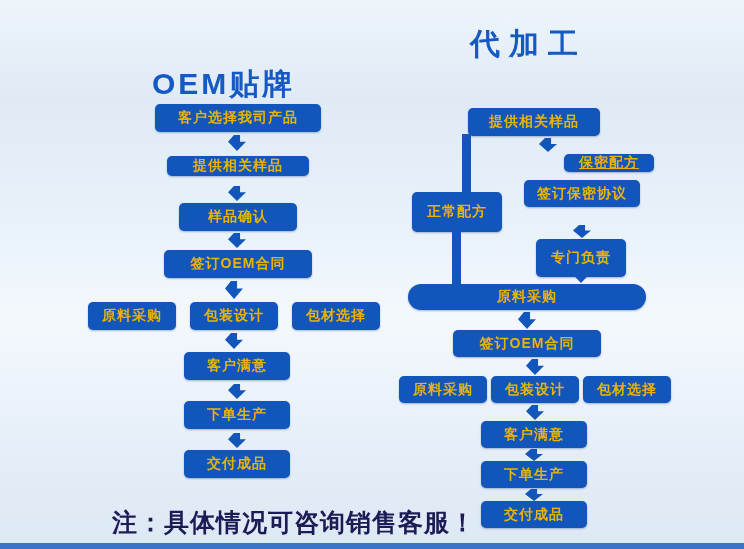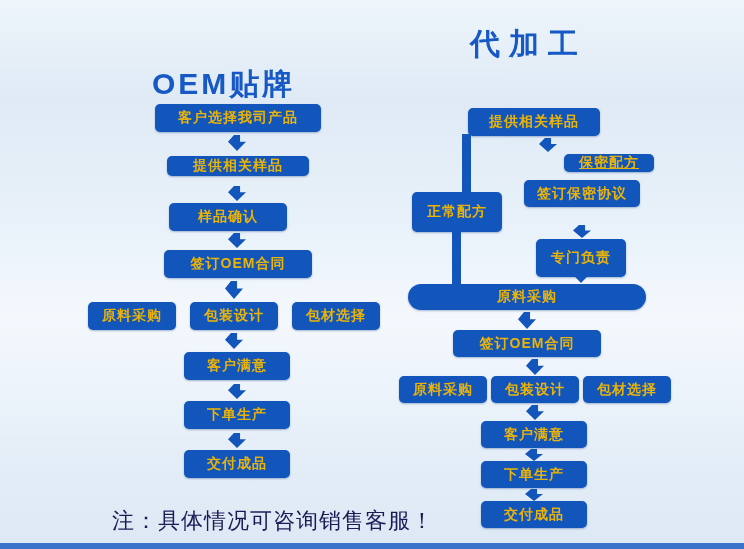--- a/index.html
+++ b/index.html
@@ -46,22 +46,22 @@
     clip-path:polygon(33% 0,67% 0,67% 42%,100% 42%,50% 100%,0 42%);
   }
   .connector{
     position:absolute;
     background:#1356bb;
   }
   .note{
     position:absolute;
     left:112px;top:506px;
     color:#1b1b55;
-    font-size:22px;
-    font-weight:normal;
+    font-size:25px;
+    font-weight:bold;
     letter-spacing:1px;
     white-space:nowrap;
   }
   .bottom-strip{
     position:absolute;
     left:0;top:543px;
     width:744px;height:6px;
     background:#3a74c9;
   }
 </style>
@@ -72,21 +72,21 @@
 
   <div class="col-title" style="left:152px;top:28px;margin-top:36px;">OEM贴牌</div>
   <div class="col-title" style="left:470px;top:24px;letter-spacing:9px;text-align:center;">代加工</div>
 
   <div class="box" style="left:155px;top:104px;width:166px;height:28px;">客户选择我司产品</div>
   <div class="arrow" style="left:228px;top:135px;height:16px;"></div>
 
   <div class="box" style="left:167px;top:156px;width:142px;height:20px;">提供相关样品</div>
   <div class="arrow" style="left:228px;top:186px;height:15px;"></div>
 
-  <div class="box" style="left:169px;top:203px;width:118px;height:28px;">样品确认</div>
+  <div class="box" style="left:179px;top:203px;width:118px;height:28px;">样品确认</div>
   <div class="arrow" style="left:228px;top:233px;height:15px;"></div>
 
   <div class="box" style="left:164px;top:250px;width:148px;height:28px;">签订OEM合同</div>
   <div class="arrow" style="left:225px;top:281px;height:18px;"></div>
 
   <div class="box" style="left:88px;top:302px;width:88px;height:28px;">原料采购</div>
   <div class="box" style="left:190px;top:302px;width:88px;height:28px;">包装设计</div>
   <div class="box" style="left:292px;top:302px;width:88px;height:28px;">包材选择</div>
   <div class="arrow" style="left:225px;top:333px;height:16px;"></div>
 

